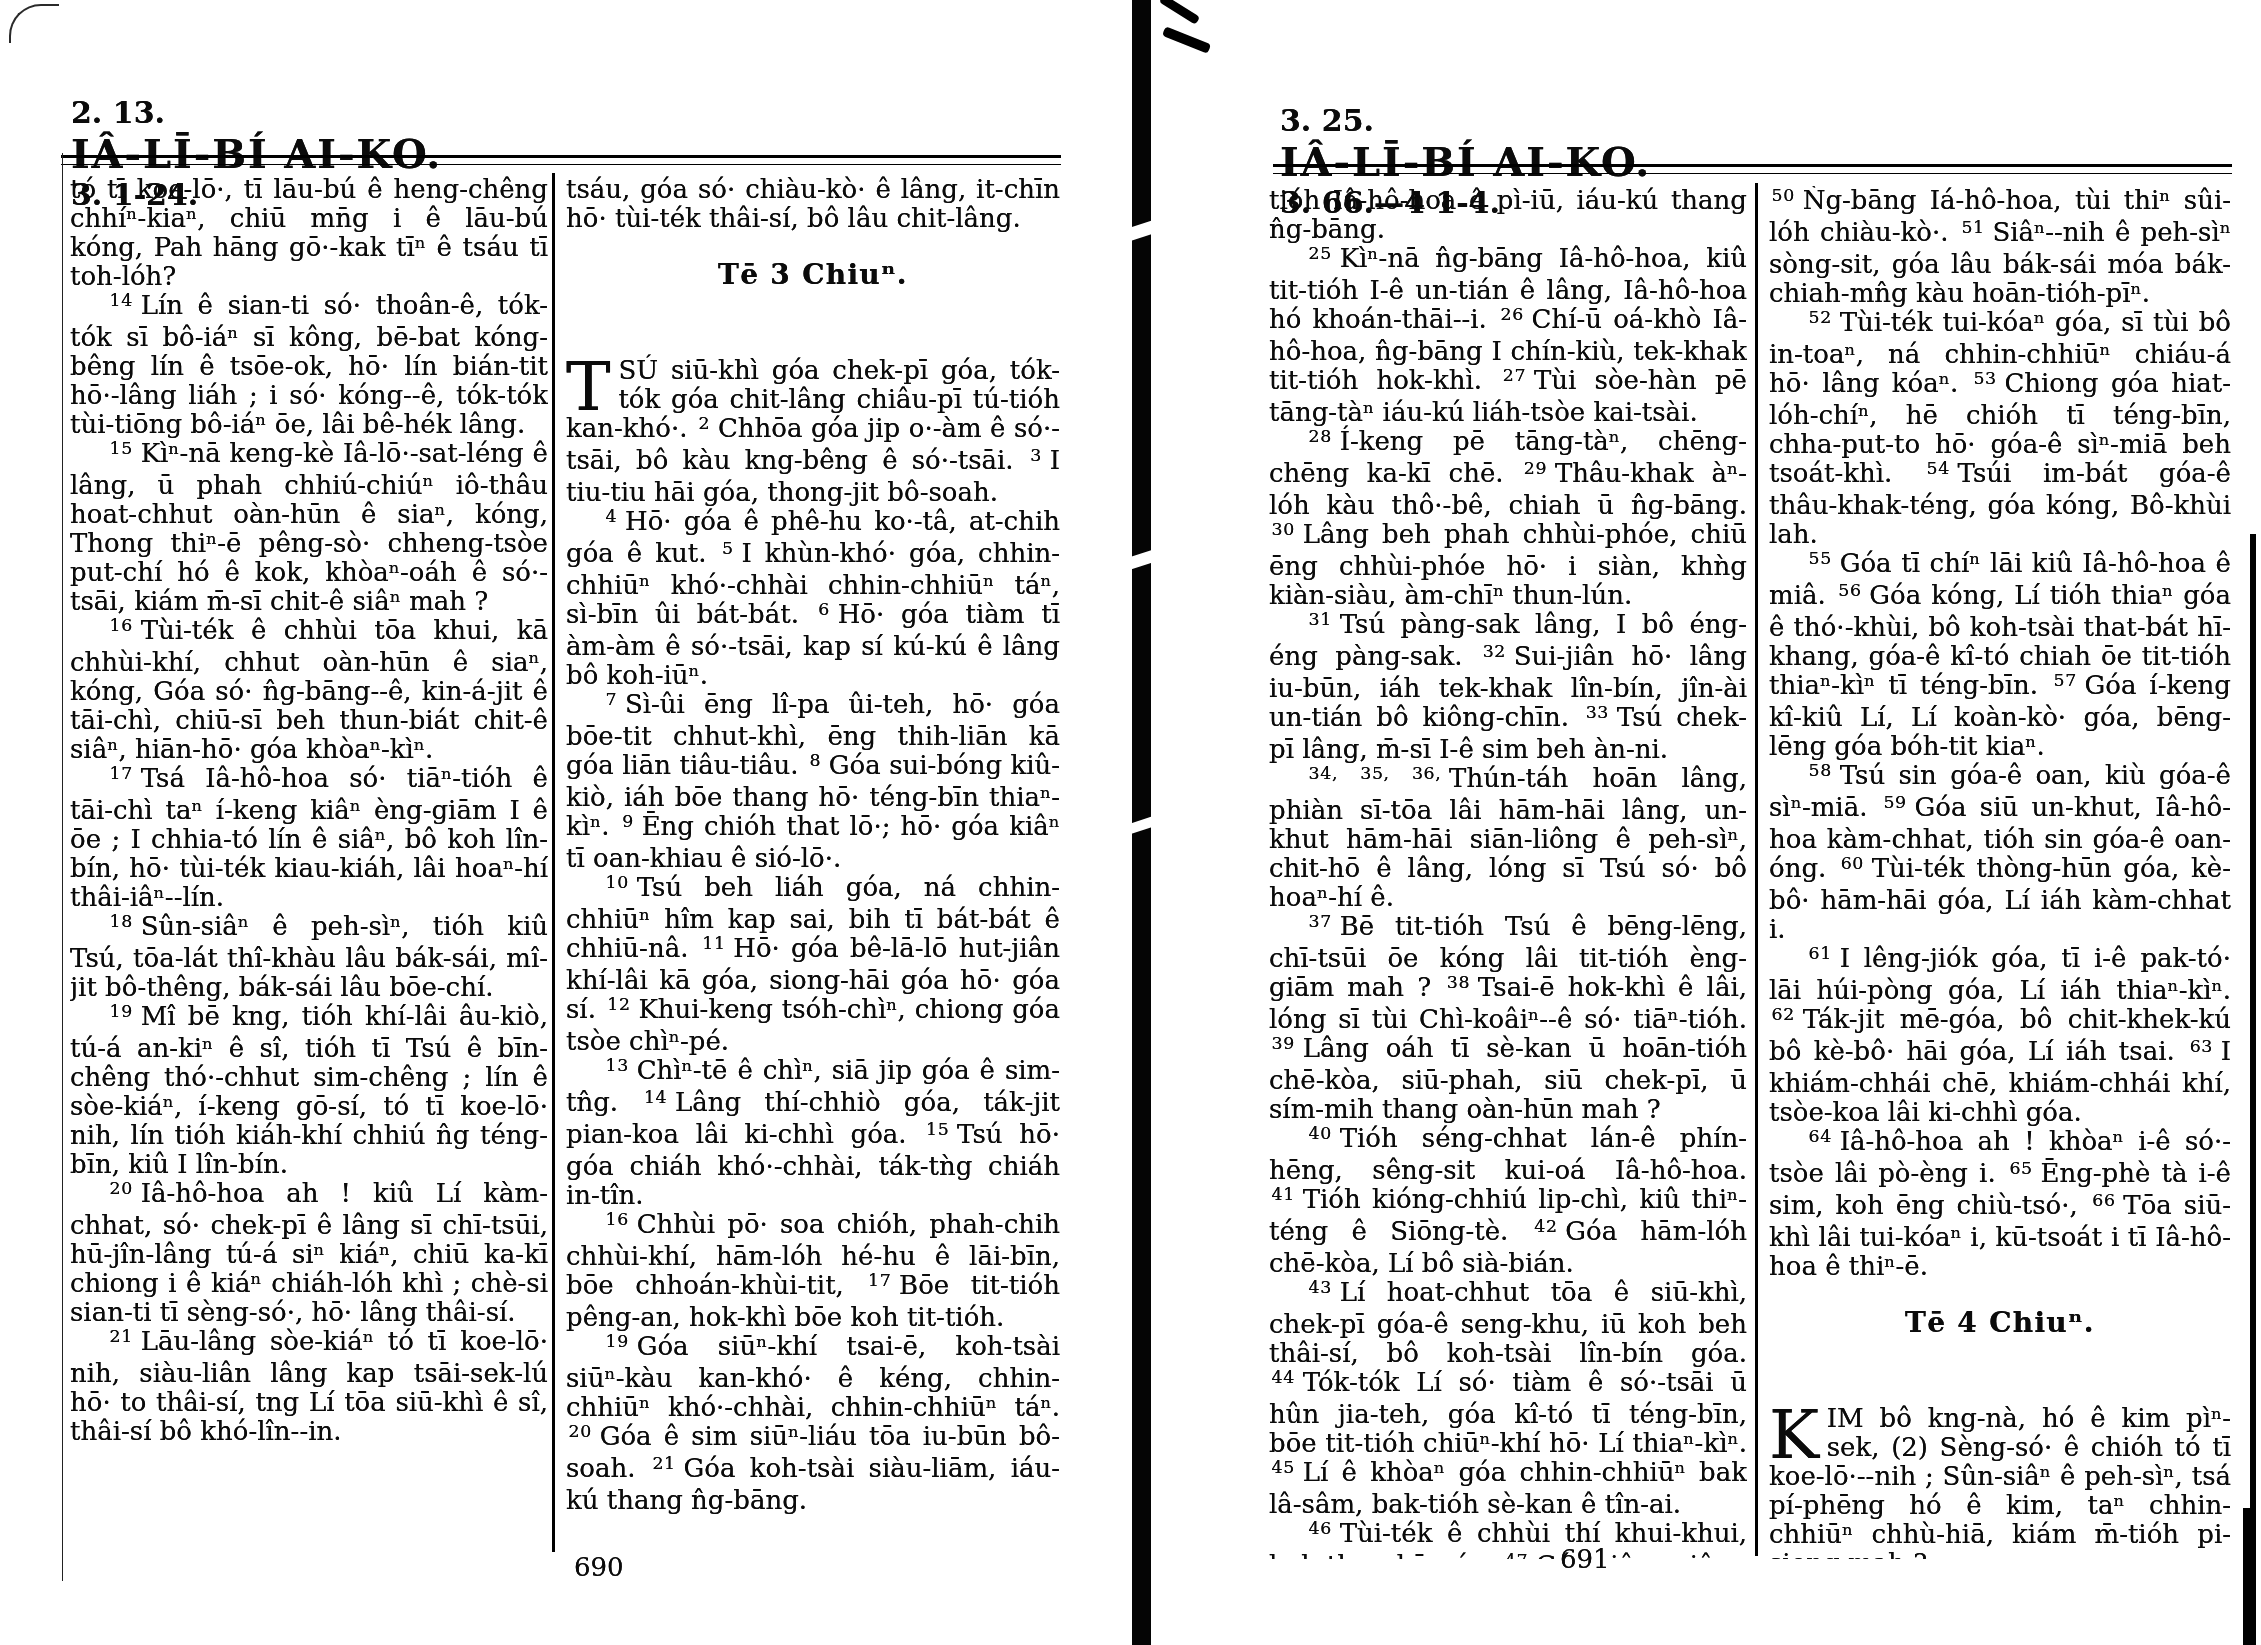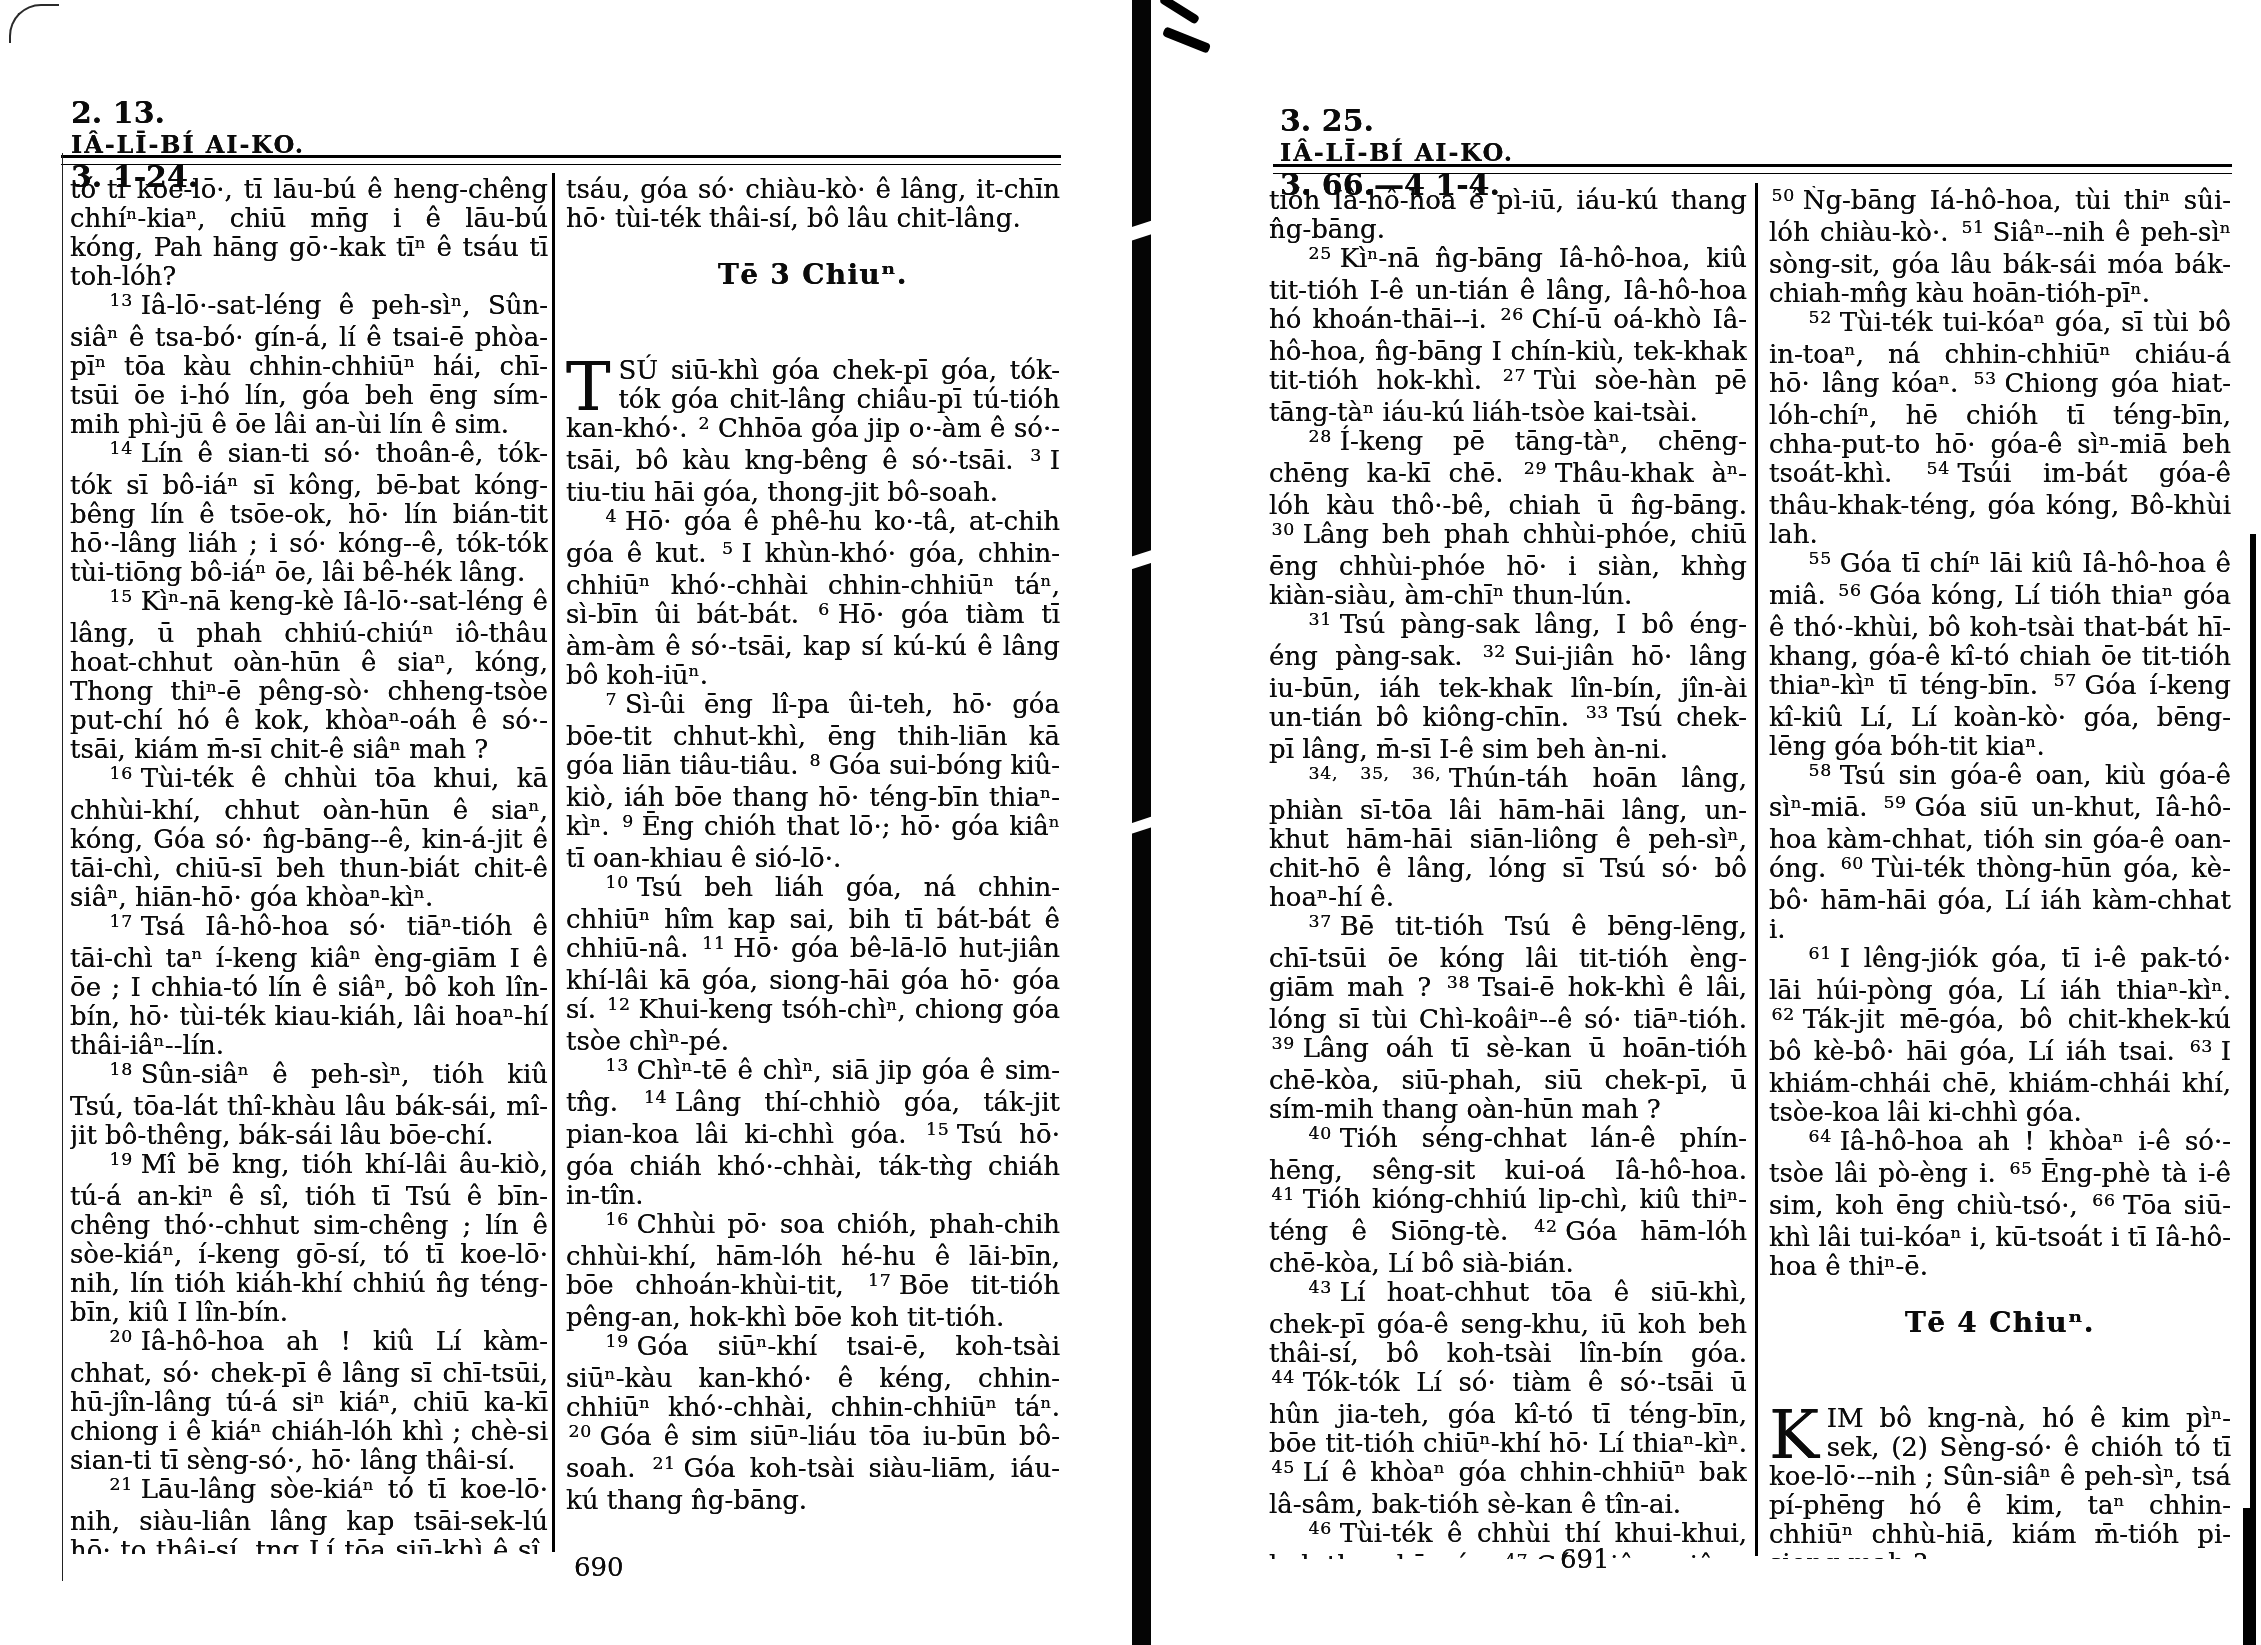--- a/index.html
+++ b/index.html
@@ -4,21 +4,21 @@
 <style>
   html,body{margin:0;padding:0;background:#ffffff;}
   #scan{position:relative;width:2261px;height:1645px;background:#ffffff;overflow:hidden;
         font-family:"DejaVu Serif","Liberation Serif",serif;color:#0b0b0b;}
   .txt{text-shadow:0 0 0.6px rgba(0,0,0,.85);}
 
   
   .pg-header{position:absolute;display:flex;justify-content:space-between;align-items:baseline;flex-direction:column;}
   .hdr-left{font-size:30px;font-weight:bold;}
   .hdr-right{font-size:30px;font-weight:bold;}
-  .hdr-title{font-size:24px;letter-spacing:1.9px;font-weight:bold;}
+  .hdr-title{font-size:40px;letter-spacing:1.9px;font-weight:bold;}
   .double-rule{position:absolute;height:5.8px;border-top:3.2px solid #000;border-bottom:1.9px solid #000;}
 
   
   .col{position:absolute;overflow:hidden;font-size:26px;line-height:29px;text-align:justify;}
   .para{margin:0;}
   .ind{text-indent:37px;}
   .vnum{font-size:17.4px;position:relative;top:-7.7px;margin:0 7.7px 0 2.6px;letter-spacing:0.6px;}
   .dropcap{float:left;font-size:67px;line-height:52px;margin:5.2px 7.7px 0 0;}
   .chap-heading{text-align:center;font-weight:bold;font-size:28px;letter-spacing:1.3px;
                 margin:27px 0 67px 0;text-indent:0;}
@@ -44,21 +44,20 @@
   <div class="pg-header txt" style="left:71px; top:95px; width:989px;">
     <span class="hdr-left">2. 13.</span>
     <span class="hdr-title">IÂ-LĪ-BÍ AI-KO.</span>
     <span class="hdr-right">3. 1-24.</span>
   </div>
   <div class="double-rule" style="left:61px; top:155px; width:1000px;"></div>
   <div style="position:absolute; left:62px; top:153px; width:1.3px; height:1428px; background:#222;"></div>
 
   <div class="col txt" style="left:70px;  top:175px; width:478px; height:1379px;">
       <p class="para">tó tī koe-lō·, tī lāu-bú ê heng-chêng chhíⁿ-kiaⁿ, chiū mn̄g i ê lāu-bú kóng, Pah hāng gō·-kak tīⁿ ê tsáu tī toh-lóh? </p>
-      <p class="para ind"><span class="vnum">13</span>Iâ-lō·-sat-léng ê peh-sìⁿ, Sûn-siâⁿ ê tsa-bó· gín-á, lí ê tsai-ē phòa-pīⁿ tōa kàu chhin-chhiūⁿ hái, chī-tsūi ōe i-hó lín, góa beh ēng sím-mih phì-jū ê ōe lâi an-ùi lín ê sim. </p>
       <p class="para ind"><span class="vnum">14</span>Lín ê sian-ti só· thoân-ê, tók-tók sī bô-iáⁿ sī kông, bē-bat kóng-bêng lín ê tsōe-ok, hō· lín bián-tit hō·-lâng liáh ; i só· kóng--ê, tók-tók tùi-tiōng bô-iáⁿ ōe, lâi bê-hék lâng. </p>
       <p class="para ind"><span class="vnum">15</span>Kìⁿ-nā keng-kè Iâ-lō·-sat-léng ê lâng, ū phah chhiú-chiúⁿ iô-thâu hoat-chhut oàn-hūn ê siaⁿ, kóng, Thong thiⁿ-ē pêng-sò· chheng-tsòe put-chí hó ê kok, khòaⁿ-oáh ê só·-tsāi, kiám m̄-sī chit-ê siâⁿ mah ? </p>
       <p class="para ind"><span class="vnum">16</span>Tùi-ték ê chhùi tōa khui, kā chhùi-khí, chhut oàn-hūn ê siaⁿ, kóng, Góa só· n̂g-bāng--ê, kin-á-jit ê tāi-chì, chiū-sī beh thun-biát chit-ê siâⁿ, hiān-hō· góa khòaⁿ-kìⁿ. </p>
       <p class="para ind"><span class="vnum">17</span>Tsá Iâ-hô-hoa só· tiāⁿ-tióh ê tāi-chì taⁿ í-keng kiâⁿ èng-giām I ê ōe ; I chhia-tó lín ê siâⁿ, bô koh lîn-bín, hō· tùi-ték kiau-kiáh, lâi hoaⁿ-hí thâi-iâⁿ--lín. </p>
       <p class="para ind"><span class="vnum">18</span>Sûn-siâⁿ ê peh-sìⁿ, tióh kiû Tsú, tōa-lát thî-khàu lâu bák-sái, mî-jit bô-thêng, bák-sái lâu bōe-chí. </p>
       <p class="para ind"><span class="vnum">19</span>Mî bē kng, tióh khí-lâi âu-kiò, tú-á an-kiⁿ ê sî, tióh tī Tsú ê bīn-chêng thó·-chhut sim-chêng ; lín ê sòe-kiáⁿ, í-keng gō-sí, tó tī koe-lō· nih, lín tióh kiáh-khí chhiú n̂g téng-bīn, kiû I lîn-bín. </p>
       <p class="para ind"><span class="vnum">20</span>Iâ-hô-hoa ah ! kiû Lí kàm-chhat, só· chek-pī ê lâng sī chī-tsūi, hū-jîn-lâng tú-á siⁿ kiáⁿ, chiū ka-kī chiong i ê kiáⁿ chiáh-lóh khì ; chè-si sian-ti tī sèng-só·, hō· lâng thâi-sí. </p>
       <p class="para ind"><span class="vnum">21</span>Lāu-lâng sòe-kiáⁿ tó tī koe-lō· nih, siàu-liân lâng kap tsāi-sek-lú hō· to thâi-sí, tng Lí tōa siū-khì ê sî, thâi-sí bô khó-lîn--in. </p>
     </div>
   <div class="col-divider" style="left:552px; top:173px; height:1379px;"></div>

